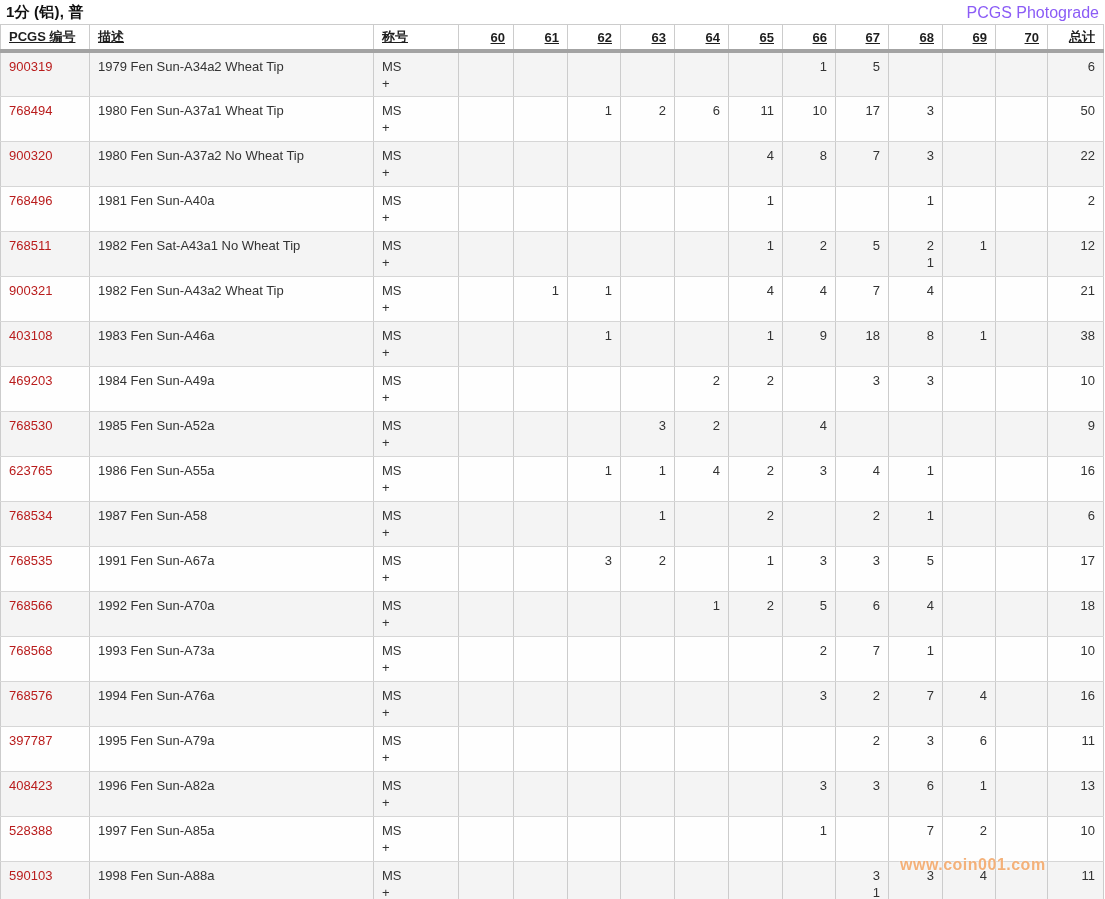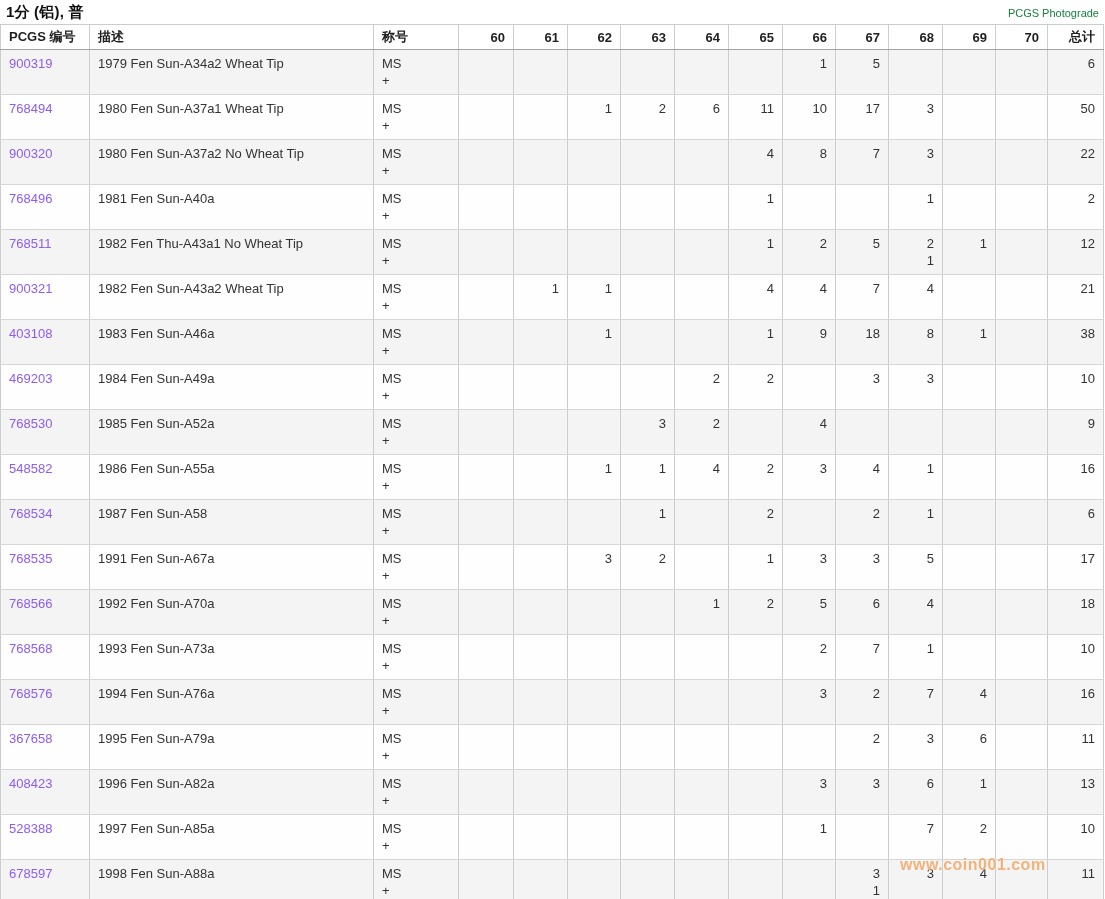--- a/index.html
+++ b/index.html
@@ -1,38 +1,38 @@
 <!DOCTYPE html>
 <html><head>
 <meta charset="utf-8">
 <style>
   html,body { margin:0; padding:0; background:#fff; }
   body { width:1105px; font-family:"Liberation Sans", sans-serif; position:relative; }
 
   .topbar { display:flex; justify-content:space-between; align-items:center;
             height:24px; padding:1px 6px 0 6px; box-sizing:border-box; }
   .page-title { font-size:15px; font-weight:bold; color:#101010; letter-spacing:.2px; }
-  .pg-link { font-size:11px; color:#15803d; cursor:pointer; }
+  .pg-link { font-size:16px; color:#8b5cf6; cursor:pointer; }
 
   table.pop { border-collapse:collapse; table-layout:fixed; width:1103px;
               border-top:1px solid #ccc; border-bottom:2px solid #4a4a4a; }
   th, td { border-left:1px solid #ccc; border-right:1px solid #ccc; box-sizing:border-box; }
-  tr.hdr th { border-bottom:1px solid #a3a3a3; }
+  tr.hdr th { border-bottom:4px solid #a3a3a3;text-decoration:underline; }
   tr.row td { border-bottom:1px solid #d6d6d6; }
 
   tr.hdr { height:25px; }
   tr.hdr th { font-size:13px; font-weight:bold; color:#1e1e1e; padding:3px 8px;
               text-align:left; white-space:nowrap; overflow:hidden; }
   tr.hdr th.num { text-align:right; }
 
   tr.row { height:45px; }
   tr.row:nth-child(odd) { background:#f4f4f4; }
   tr.row:nth-child(even) { background:#fefefe; }
   td { vertical-align:top; font-size:13px; color:#333; padding:5px 8px 0 8px; }
-  td.id { color:#8b5cf6; cursor:pointer; }
+  td.id { color:#b91c1c; cursor:pointer; }
   td.num { text-align:right; font-variant-numeric:tabular-nums; }
   .l1, .l2 { line-height:17px; min-height:17px; white-space:nowrap; }
 
   .watermark { position:absolute; left:900px; top:856px; width:205px;
                font-size:16px; font-weight:bold; letter-spacing:.5px;
                color:rgba(242,160,92,0.82); text-shadow:0 0 2px rgba(255,255,255,.9);
                pointer-events:none; z-index:5; white-space:nowrap; }
 </style>
 </head>
 <body>
@@ -327,21 +327,21 @@
           <div class="l1">2</div>
           <div class="l2">&nbsp;</div>
         </td>
       </tr>
       <tr class="row">
         <td class="id">
           <div class="l1">768511</div>
           <div class="l2">&nbsp;</div>
         </td>
         <td>
-          <div class="l1">1982 Fen Thu-A43a1 No Wheat Tip</div>
+          <div class="l1">1982 Fen Sat-A43a1 No Wheat Tip</div>
           <div class="l2">&nbsp;</div>
         </td>
         <td>
           <div class="l1">MS</div>
           <div class="l2">+</div>
         </td>
         <td class="num">
           <div class="l1">&nbsp;</div>
           <div class="l2">&nbsp;</div>
         </td>
@@ -633,21 +633,21 @@
           <div class="l1">&nbsp;</div>
           <div class="l2">&nbsp;</div>
         </td>
         <td class="num">
           <div class="l1">9</div>
           <div class="l2">&nbsp;</div>
         </td>
       </tr>
       <tr class="row">
         <td class="id">
-          <div class="l1">548582</div>
+          <div class="l1">623765</div>
           <div class="l2">&nbsp;</div>
         </td>
         <td>
           <div class="l1">1986 Fen Sun-A55a</div>
           <div class="l2">&nbsp;</div>
         </td>
         <td>
           <div class="l1">MS</div>
           <div class="l2">+</div>
         </td>
@@ -1005,21 +1005,21 @@
           <div class="l1">&nbsp;</div>
           <div class="l2">&nbsp;</div>
         </td>
         <td class="num">
           <div class="l1">16</div>
           <div class="l2">&nbsp;</div>
         </td>
       </tr>
       <tr class="row">
         <td class="id">
-          <div class="l1">367658</div>
+          <div class="l1">397787</div>
           <div class="l2">&nbsp;</div>
         </td>
         <td>
           <div class="l1">1995 Fen Sun-A79a</div>
           <div class="l2">&nbsp;</div>
         </td>
         <td>
           <div class="l1">MS</div>
           <div class="l2">+</div>
         </td>
@@ -1191,21 +1191,21 @@
           <div class="l1">&nbsp;</div>
           <div class="l2">&nbsp;</div>
         </td>
         <td class="num">
           <div class="l1">10</div>
           <div class="l2">&nbsp;</div>
         </td>
       </tr>
       <tr class="row">
         <td class="id">
-          <div class="l1">678597</div>
+          <div class="l1">590103</div>
           <div class="l2">&nbsp;</div>
         </td>
         <td>
           <div class="l1">1998 Fen Sun-A88a</div>
           <div class="l2">&nbsp;</div>
         </td>
         <td>
           <div class="l1">MS</div>
           <div class="l2">+</div>
         </td>

